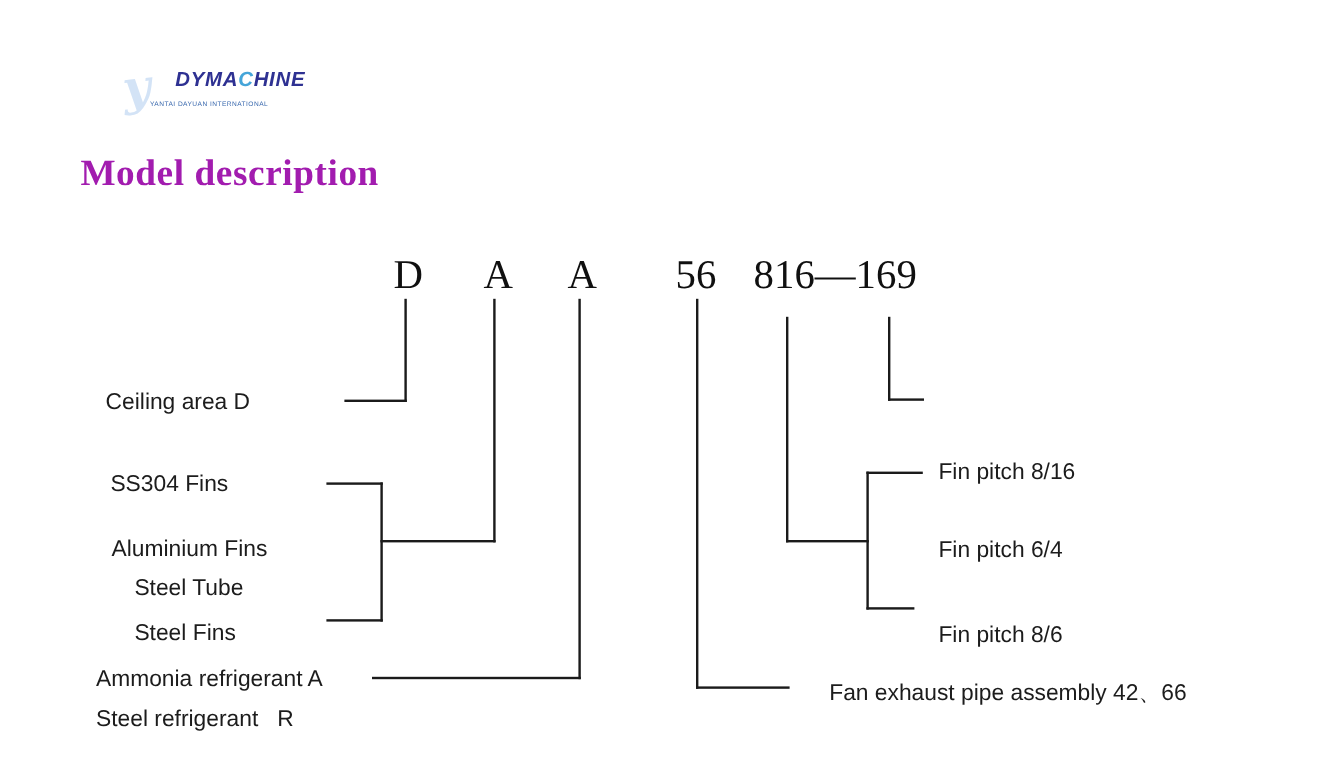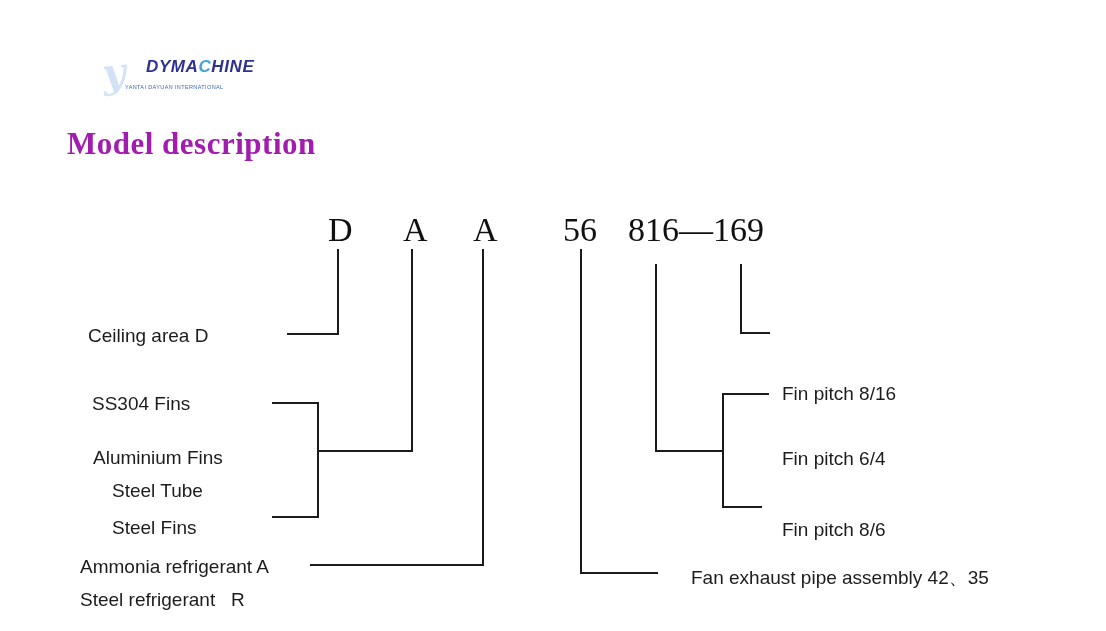--- a/index.html
+++ b/index.html
@@ -77,15 +77,15 @@
   <div class="lbl" style="left:92px;top:393px;">SS304 Fins</div>
   <div class="lbl" style="left:93px;top:427px;margin-top:20px;">Aluminium Fins</div>
   <div class="lbl" style="left:112px;top:480px;">Steel Tube</div>
   <div class="lbl" style="left:112px;top:517px;">Steel Fins</div>
   <div class="lbl" style="left:80px;top:556px;">Ammonia refrigerant A</div>
   <div class="lbl" style="left:80px;top:589px;">Steel refrigerant   R</div>
 
   <div class="lbl" style="left:782px;top:383px;">Fin pitch 8/16</div>
   <div class="lbl" style="left:782px;top:448px;">Fin pitch 6/4</div>
   <div class="lbl" style="left:782px;top:519px;">Fin pitch 8/6</div>
-  <div class="lbl" style="left:691px;top:567px;">Fan exhaust pipe assembly 42、35</div>
+  <div class="lbl" style="left:691px;top:567px;">Fan exhaust pipe assembly 42、66</div>
 
 </div>
 
 </body></html>

